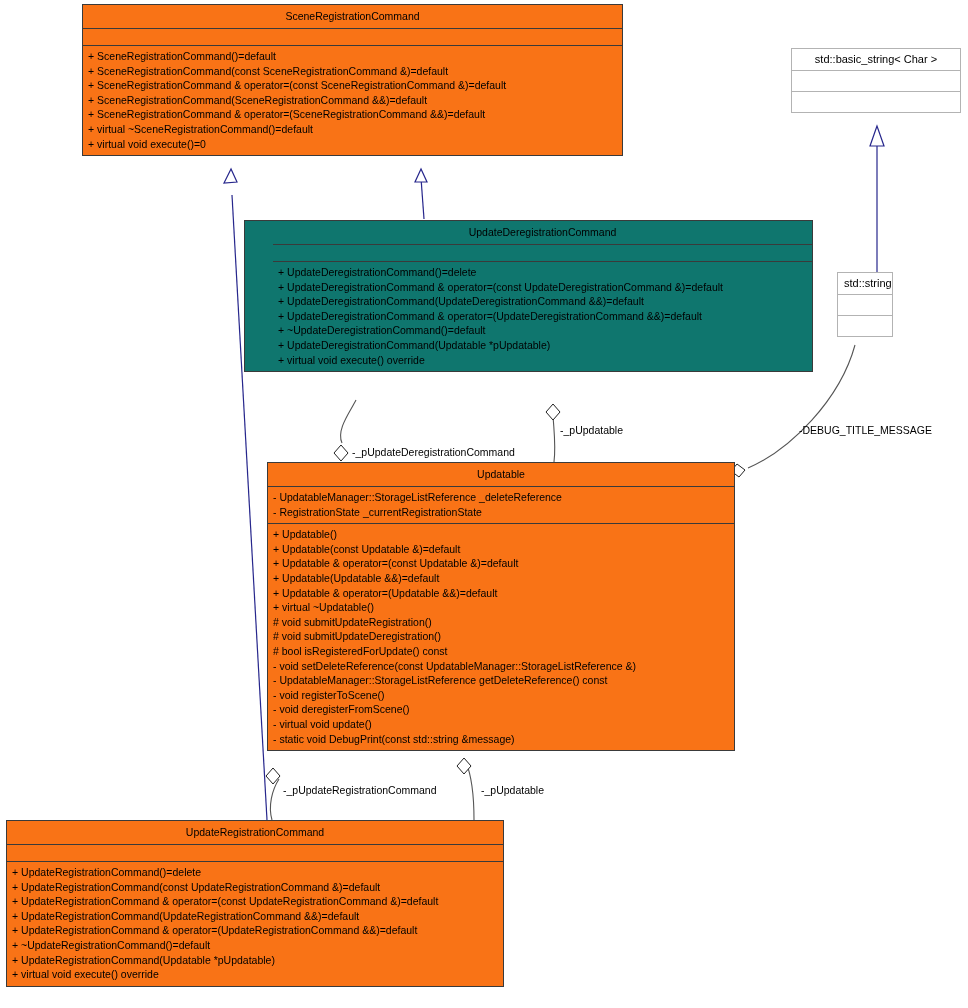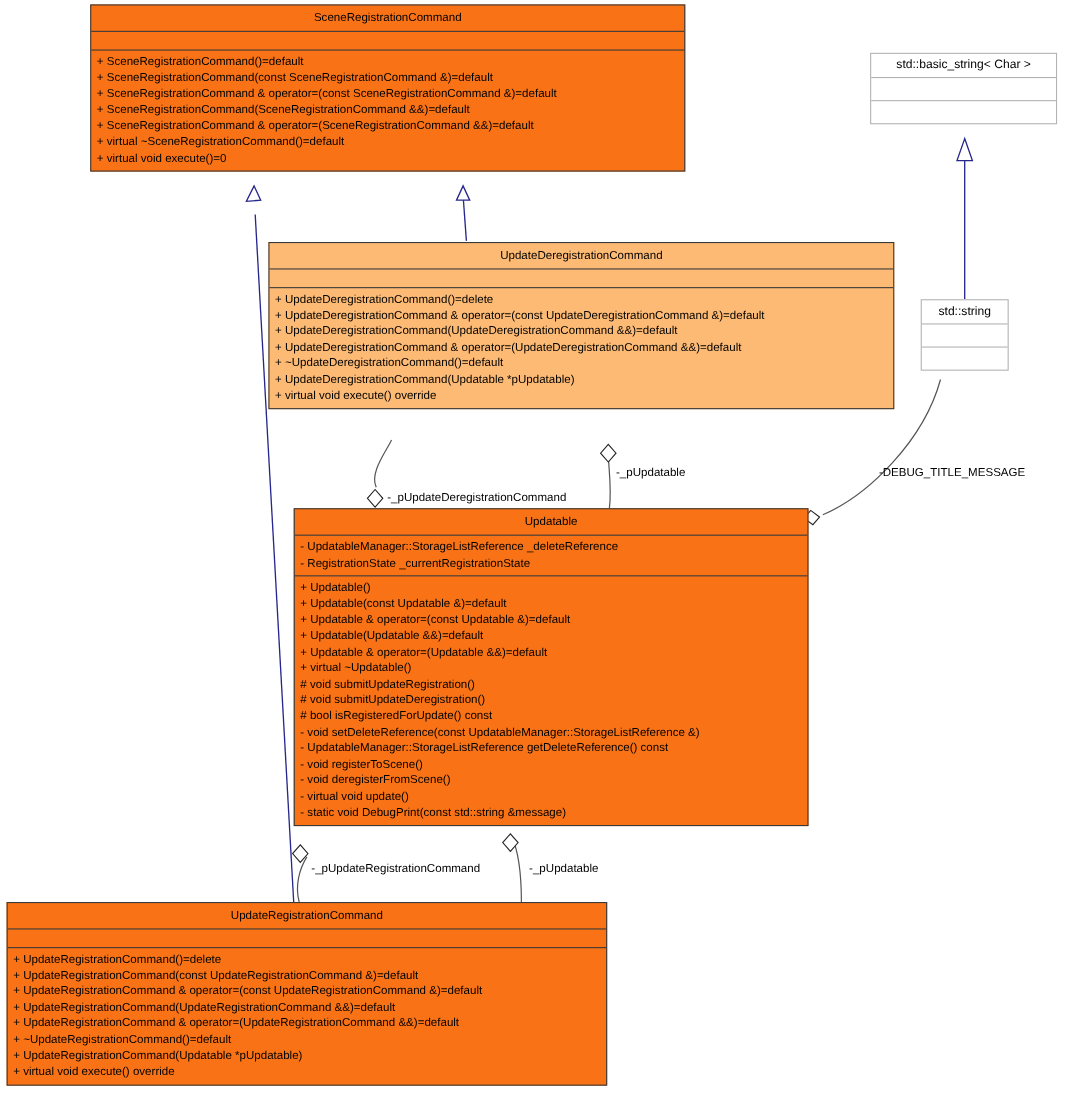--- a/index.html
+++ b/index.html
@@ -27,21 +27,22 @@
     pointer-events: none;
   }
   .uml-box {
     position: absolute;
     box-sizing: border-box;
     border: 1px solid #3a3a3a;
     background: #f97316;
     z-index: 3;
   }
   .uml-box.shaded {
-    background: #fdba74;
+    background: #0f766e;
+    padding-left: 28px;
   }
   .uml-box.stdlib {
     border: 1px solid #b3b3b3;
     background: #ffffff;
   }
   .box-title {
     text-align: center;
     font-size: 10.5px;
     line-height: 13px;
     padding: 5px 4px 5px 4px;
@@ -163,21 +164,21 @@
       <span class="row">+ UpdateDeregistrationCommand()=delete</span>
       <span class="row">+ UpdateDeregistrationCommand &amp; operator=(const UpdateDeregistrationCommand &amp;)=default</span>
       <span class="row">+ UpdateDeregistrationCommand(UpdateDeregistrationCommand &amp;&amp;)=default</span>
       <span class="row">+ UpdateDeregistrationCommand &amp; operator=(UpdateDeregistrationCommand &amp;&amp;)=default</span>
       <span class="row">+ ~UpdateDeregistrationCommand()=default</span>
       <span class="row">+ UpdateDeregistrationCommand(Updatable *pUpdatable)</span>
       <span class="row">+ virtual void execute() override</span>
     </div>
   </div>
 
-  <div class="uml-box stdlib" style="left:837px; top:272px; width:80px;">
+  <div class="uml-box stdlib" style="left:837px; top:272px; width:56px;">
     <div class="box-title">std::string</div>
     <div class="box-attrs empty"></div>
     <div class="box-ops empty"></div>
   </div>
 
   <div class="uml-box" style="left:267px; top:462px; width:468px;">
     <div class="box-title">Updatable</div>
     <div class="box-attrs">
       <span class="row">- UpdatableManager::StorageListReference _deleteReference</span>
       <span class="row">- RegistrationState _currentRegistrationState</span>
@@ -194,21 +195,21 @@
       <span class="row"># bool isRegisteredForUpdate() const</span>
       <span class="row">- void setDeleteReference(const UpdatableManager::StorageListReference &amp;)</span>
       <span class="row">- UpdatableManager::StorageListReference getDeleteReference() const</span>
       <span class="row">- void registerToScene()</span>
       <span class="row">- void deregisterFromScene()</span>
       <span class="row">- virtual void update()</span>
       <span class="row">- static void DebugPrint(const std::string &amp;message)</span>
     </div>
   </div>
 
-  <div class="uml-box" style="left:6px; top:820px; width:546px;">
+  <div class="uml-box" style="left:6px; top:820px; width:498px;">
     <div class="box-title">UpdateRegistrationCommand</div>
     <div class="box-attrs empty"></div>
     <div class="box-ops">
       <span class="row">+ UpdateRegistrationCommand()=delete</span>
       <span class="row">+ UpdateRegistrationCommand(const UpdateRegistrationCommand &amp;)=default</span>
       <span class="row">+ UpdateRegistrationCommand &amp; operator=(const UpdateRegistrationCommand &amp;)=default</span>
       <span class="row">+ UpdateRegistrationCommand(UpdateRegistrationCommand &amp;&amp;)=default</span>
       <span class="row">+ UpdateRegistrationCommand &amp; operator=(UpdateRegistrationCommand &amp;&amp;)=default</span>
       <span class="row">+ ~UpdateRegistrationCommand()=default</span>
       <span class="row">+ UpdateRegistrationCommand(Updatable *pUpdatable)</span>

